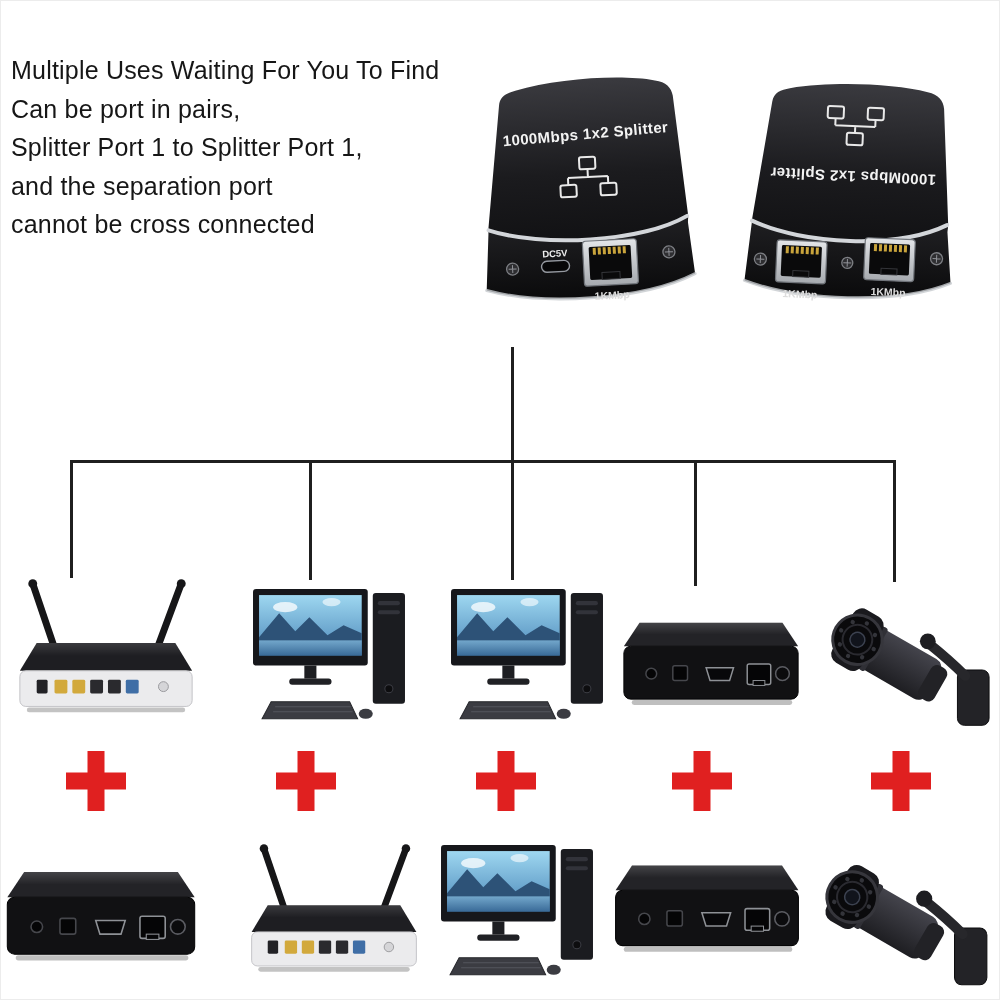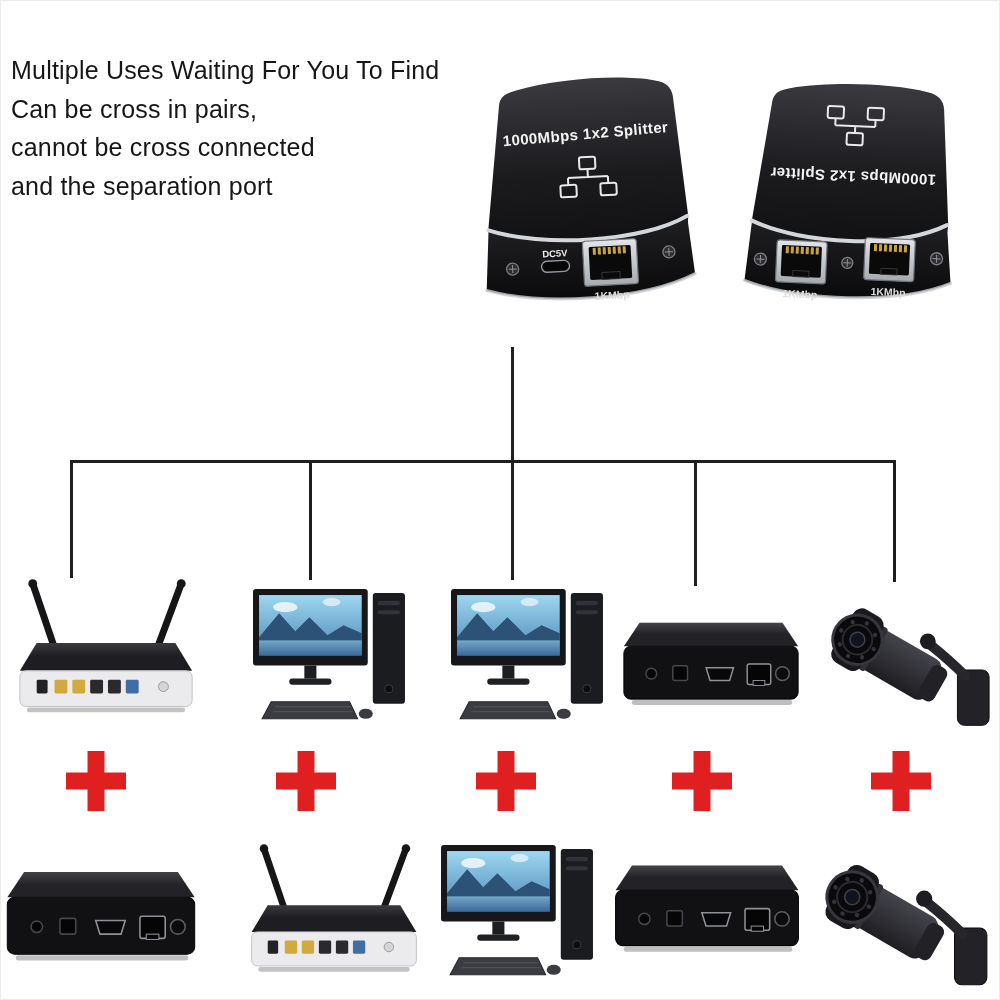--- a/index.html
+++ b/index.html
@@ -178,23 +178,24 @@
         </g>
       </g>
     </g>
   </defs>
 </svg>
 
 <div class="frame">
 
   <div class="intro">
     <div>Multiple Uses Waiting For You To Find</div>
-    <div>Can be cross in pairs,</div>
+    <div>Can be port in pairs,</div>
+    <div>Splitter Port 1 to Splitter Port 1,</div>
+    <div>and the separation port</div>
     <div>cannot be cross connected</div>
-    <div>and the separation port</div>
   </div>
 
   <div class="splitter splitter-front">
     <svg viewBox="0 0 244 270">
       <g transform="rotate(-3 122 135)">
         <path d="M54,24 C96,14 160,13 194,21 C205,23 210,29 211,37 L220,156 C221,168 214,176 203,179 C150,190 86,190 37,181 C26,179 19,171 20,160 L37,38 C38,29 45,26 54,24 Z" fill="url(#gTopFace)"></path>
         <text x="122" y="76" class="spl-title" text-anchor="middle" transform="rotate(-2 122 76)">1000Mbps 1x2 Splitter</text>
         <g stroke="#e9e9e9" stroke-width="2" fill="none">
           <rect x="114" y="94" width="16" height="12" rx="2"></rect>
           <path d="M122,106 L122,114 M102,114 L142,114 M102,114 L102,121 M142,114 L142,121"></path>

